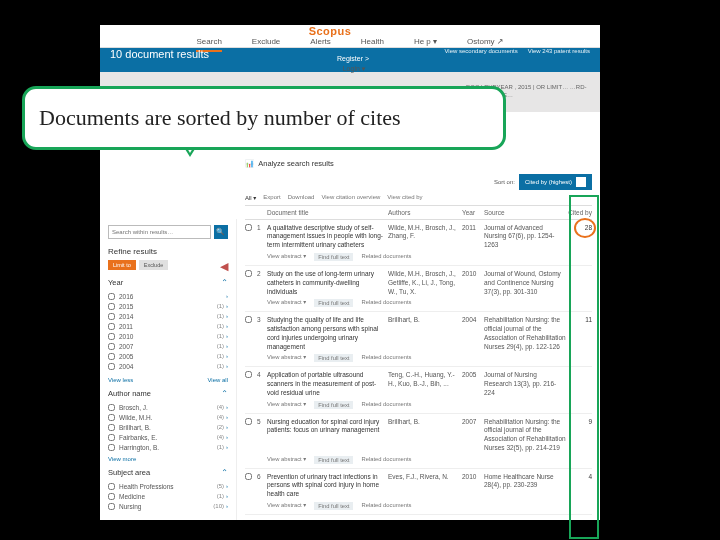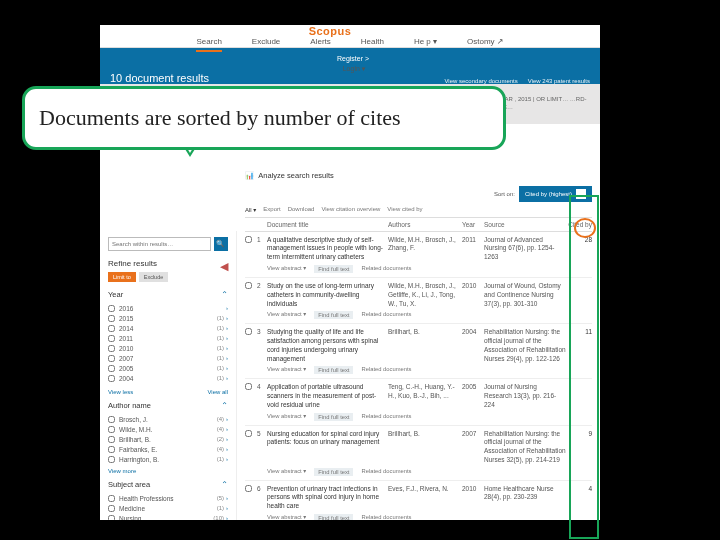--- a/index.html
+++ b/index.html
@@ -51,23 +51,23 @@
     background: #0b6fa4;
     color: #fff;
     padding: 3px 7px;
     font-size: 7px;
     margin-left: 6px;
   }
   .login-link { font-size: 7px; margin-left: 8px; }
   .headerband {
     background: #0b6fa4;
     color: #fff;
-    height: 36px;
-    display: flex;
-    align-items: flex-end;
+    height: 24px;
+    display: flex;
+    align-items: flex-start;
     padding: 0 10px;
     font-size: 11px;
   }
   .headerband .spacer { flex: 1; }
   .band-sub { font-size: 6px; margin-left: 10px; opacity: 0.9; }
   .queryband {
     background: #e7e6e6;
     height: 40px;
     display: flex;
     align-items: center;

